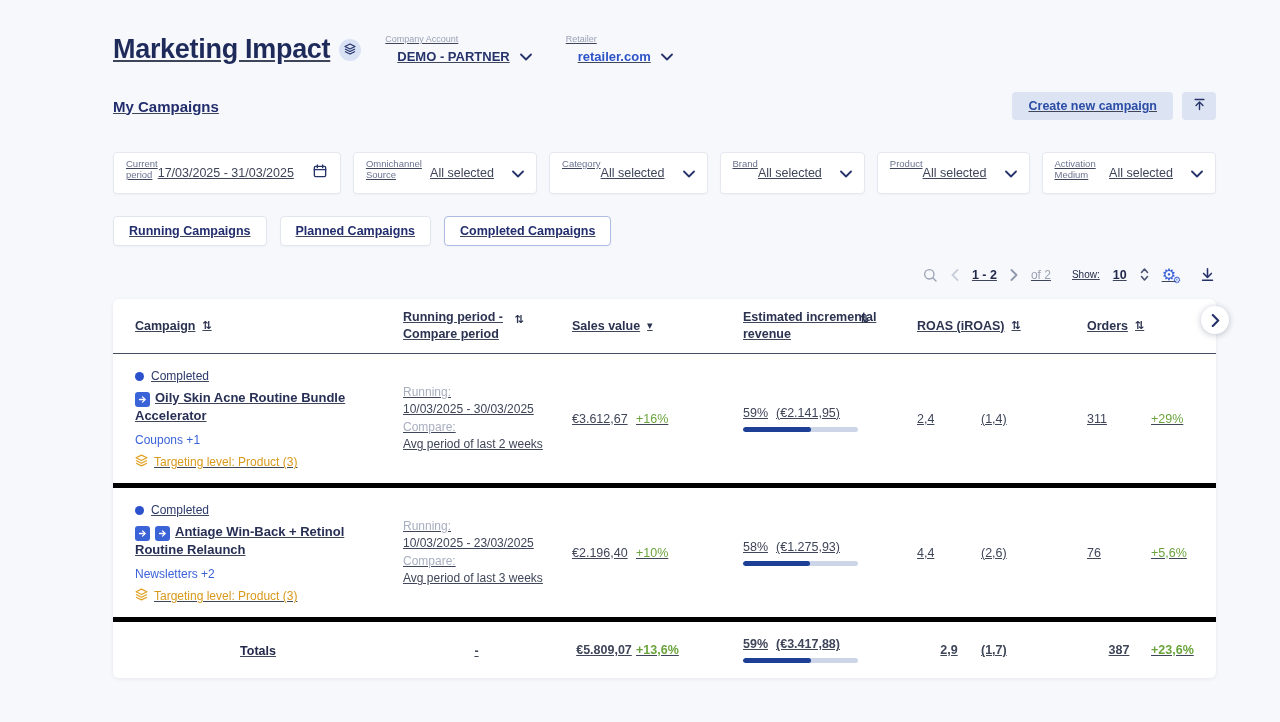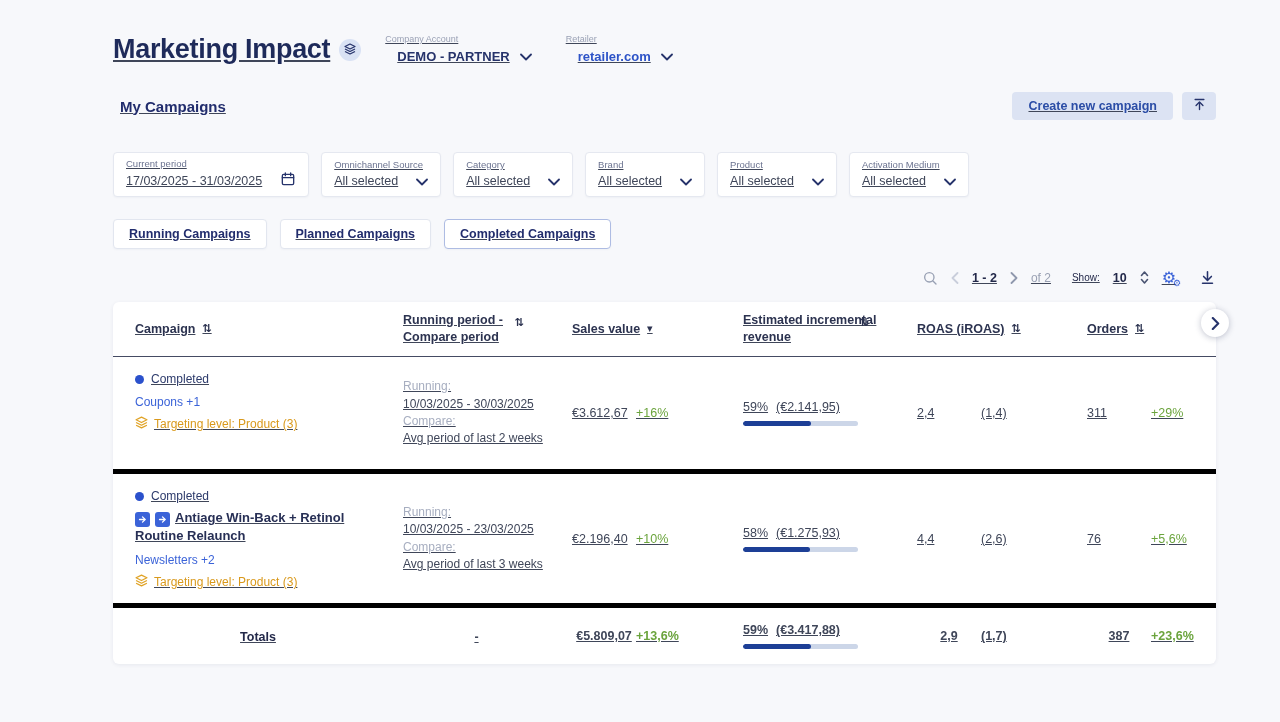--- a/index.html
+++ b/index.html
@@ -19,32 +19,32 @@
     display:flex; align-items:center; justify-content:center; margin-left:9px; cursor:pointer; }
   .selector { margin-left:24px; }
   .selector + .selector { margin-left:34px; }
   .sel-label { font-size:9px; color:#9aa1b5; margin-bottom:3px; }
   .sel-row { display:flex; align-items:center; gap:10px; cursor:pointer;margin-left:12px; }
   .sel-value { font-size:13px; font-weight:700; color:#26336b; }
   .sel-value.blue { color:#2d53c7; }
 
   
   .section-bar { margin-top:27px; display:flex; justify-content:space-between; align-items:center; }
-  .section-title { font-size:15px; font-weight:700; color:#222d6d;margin-left:7px; }
+  .section-title { font-size:15px; font-weight:700; color:#222d6d; }
   .actions { display:flex; gap:9px; }
   .btn-light { background:#dce3f3; color:#2b4da6; border:none; border-radius:4px;
     font-size:12.5px; font-weight:600; padding:0 16px; height:28px; cursor:pointer;
     font-family:inherit; }
   .icon-btn { width:34px; height:28px; background:#dce3f3; border:none; border-radius:4px;
     display:flex; align-items:center; justify-content:center; cursor:pointer; }
 
   
   .filters { margin-top:32px; display:flex; gap:12px; }
   .filter { background:#fff; border:1px solid #e5e8f0; border-radius:4px;
-    padding:5px 12px; display:flex; flex-direction:column; justify-content:center;
+    padding:5px 12px; display:flex; justify-content:center;
     box-shadow:0 1px 2px rgba(30,40,90,0.04); cursor:pointer; min-height:42px; }
   .flabel { font-size:9.5px; color:#6b7390; margin-bottom:2px; }
   .fvalue-row { display:flex; align-items:center; justify-content:space-between; gap:18px; }
   .fvalue { font-size:12.5px; color:#3f4659; white-space:nowrap; }
 
   
   .pills { margin-top:22px; display:flex; gap:13px; }
   .pill { background:#fff; border:1px solid #e2e6ef; border-radius:4px; padding:7px 15px;
     font-size:12.5px; font-weight:600; color:#222d6d; cursor:pointer;
     box-shadow:0 1px 2px rgba(30,40,90,0.04); }
@@ -311,20 +311,26 @@
         <span class="sort">⇅</span>
       </div>
     </div>
 
     <div class="grid-row trow">
       <div class="cell c-campaign">
         <div class="status">
           <span class="dot"></span>
           <span>Completed</span>
         </div>
+        <span class="cname"><span class="cicon">
+              <svg width="9" height="9" viewBox="0 0 24 24" fill="none" stroke="#fff" stroke-width="3.4" stroke-linecap="round" stroke-linejoin="round">
+                <path d="M4 12h14"></path>
+                <path d="M12 5l7 7-7 7"></path>
+              </svg>
+            </span><span>Oily Skin Acne Routine Bundle Accelerator</span></span>
         <a class="clink">Coupons +1</a>
         <div class="ctarget">
           <span>
             <svg width="13" height="13" viewBox="0 0 24 24" fill="none" stroke="#e0a326" stroke-width="2.4" stroke-linejoin="round">
                 <path d="M12 2l10 5-10 5L2 7z"></path>
                 <path d="M2 12l10 5 10-5"></path>
                 <path d="M2 17l10 5 10-5"></path>
               </svg>
           </span>
           <span>Targeting level: Product (3)</span>

